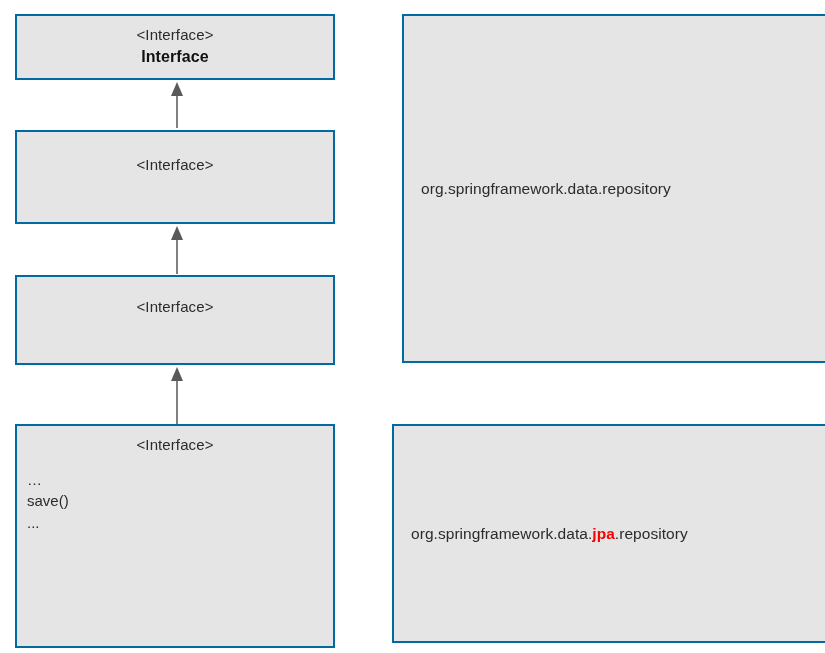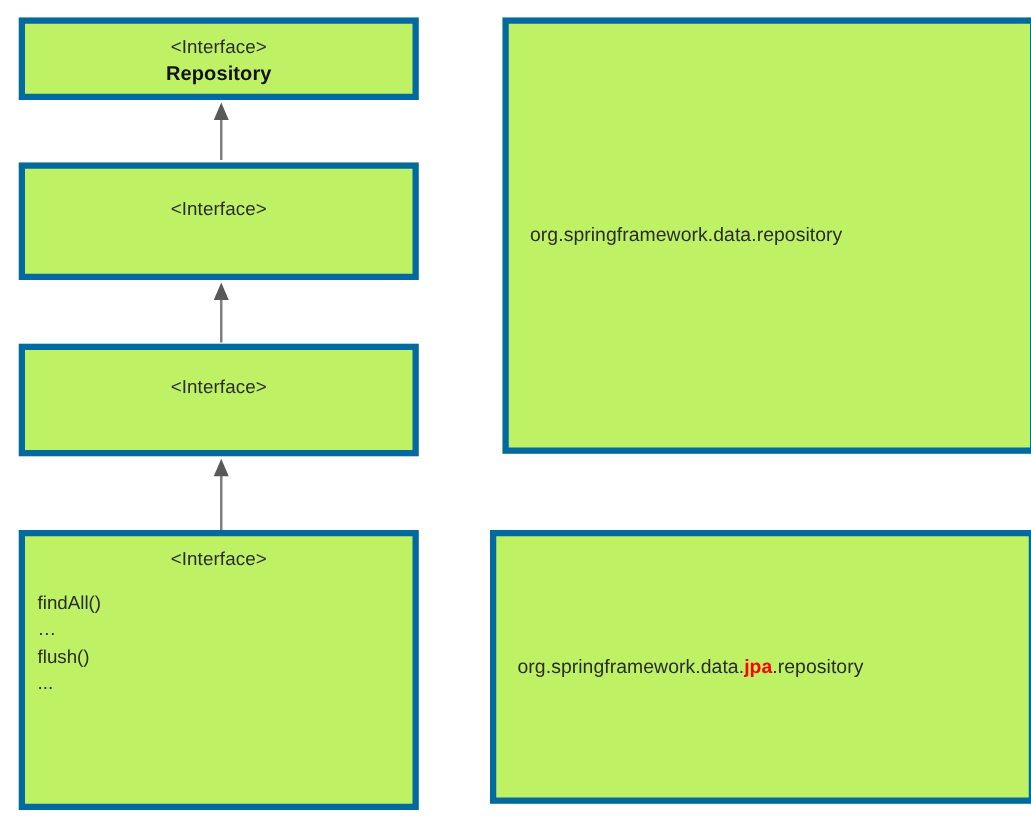--- a/index.html
+++ b/index.html
@@ -17,22 +17,22 @@
     width: 825px;
     height: 653px;
     background: #ffffff;
     overflow: hidden;
   }
 
   
   .uml-box {
     position: absolute;
     box-sizing: border-box;
-    background: #bef264;
-    border: 5px solid #0369a1;
+    background: #e5e5e5;
+    border: 2px solid #0369a1;
   }
 
   
   .class-box {
     display: flex;
     flex-direction: column;
   }
   .class-header {
     text-align: center;
     padding-top: 9px;
@@ -105,21 +105,21 @@
   }
 </style>
 </head>
 <body>
 
 <div id="canvas">
 
   <div class="uml-box class-box" style="left:15px; top:14px; width:320px; height:66px;">
     <div class="class-header">
       <span class="stereotype">&lt;Interface&gt;</span>
-      <span class="class-name">Repository</span>
+      <span class="class-name">Interface</span>
     </div>
   </div>
 
   <div class="arrow" style="left:169px; top:82px; height:46px;">
     <div class="shaft" style="top:12px; height:34px;"></div>
     <div class="head"></div>
   </div>
 
   <div class="uml-box class-box" style="left:15px; top:130px; width:320px; height:94px;">
     <div class="class-header" style="padding-top:23px;">
@@ -141,23 +141,22 @@
   <div class="arrow" style="left:169px; top:367px; height:57px;">
     <div class="shaft" style="top:12px; height:45px;"></div>
     <div class="head"></div>
   </div>
 
   <div class="uml-box class-box" style="left:15px; top:424px; width:320px; height:224px;">
     <div class="class-header">
       <span class="stereotype">&lt;Interface&gt;</span>
     </div>
     <div class="members">
-      <div class="member-line">findAll()</div>
       <div class="member-line">…</div>
-      <div class="member-line">flush()</div>
+      <div class="member-line">save()</div>
       <div class="member-line">...</div>
     </div>
   </div>
 
   <div class="uml-box package-box" style="left:388px; top:14px; width:427px; height:349px;margin-left:14px;">
     <div class="package-label">
       <span>org.springframework.data.repository</span>
     </div>
   </div>
 

